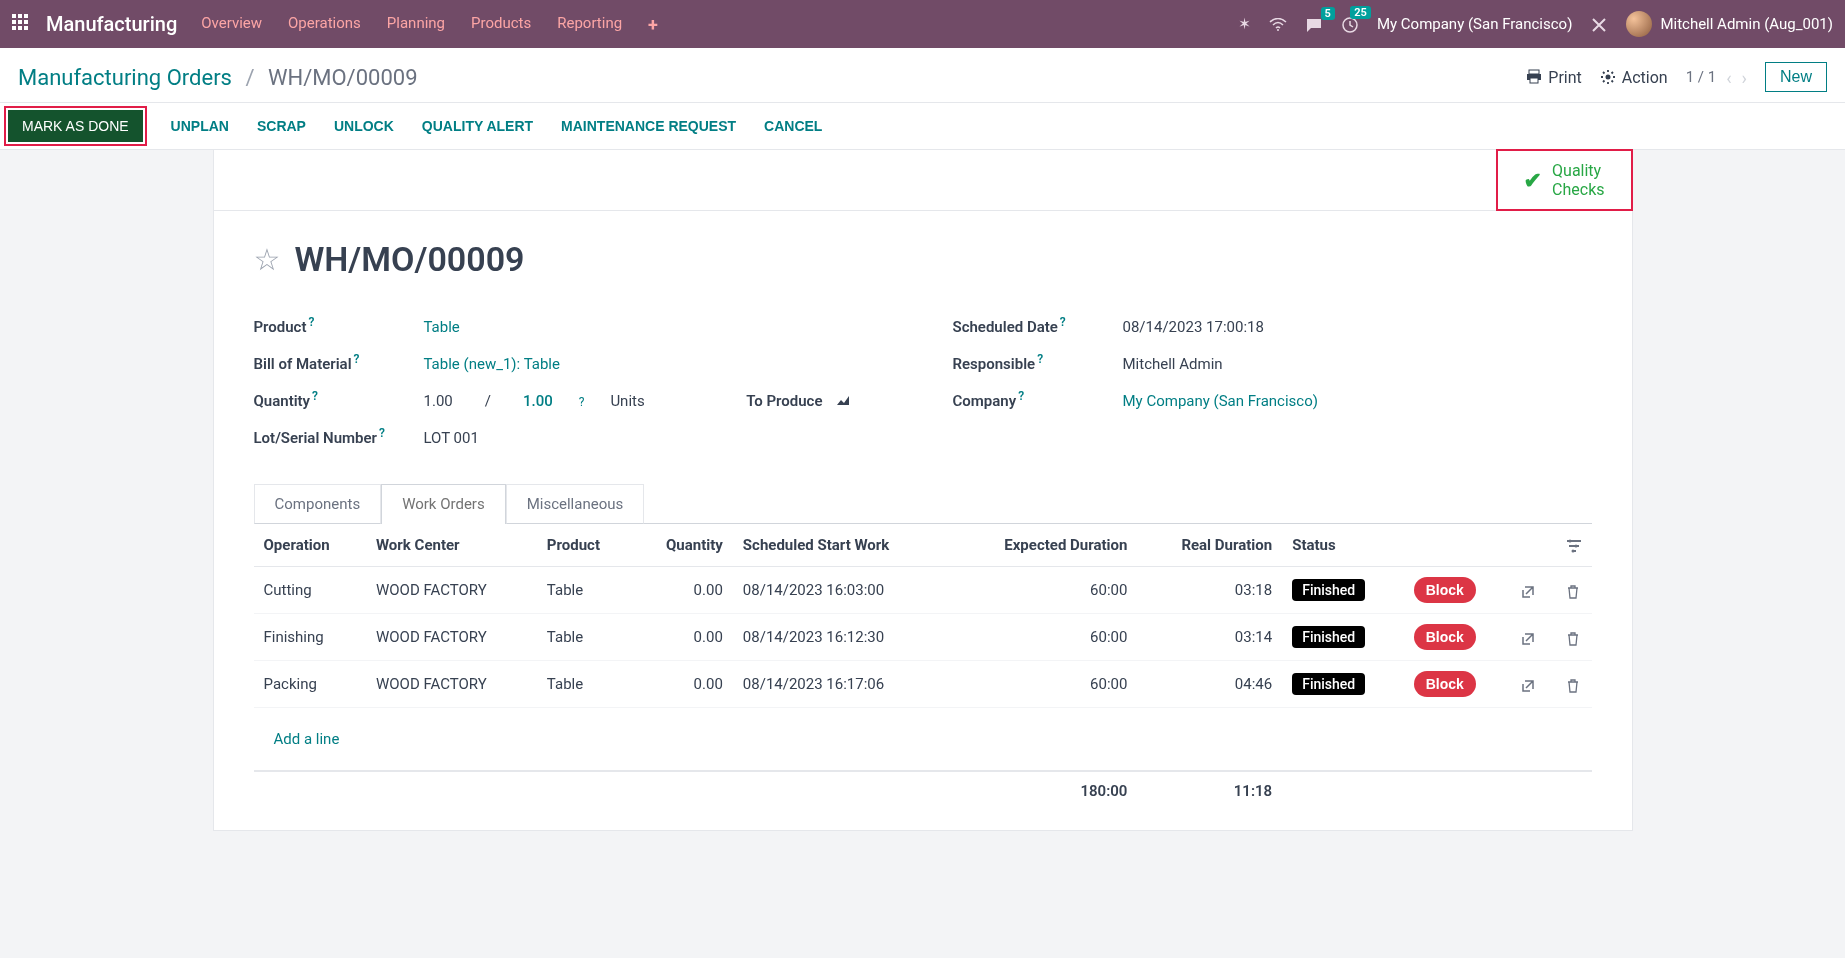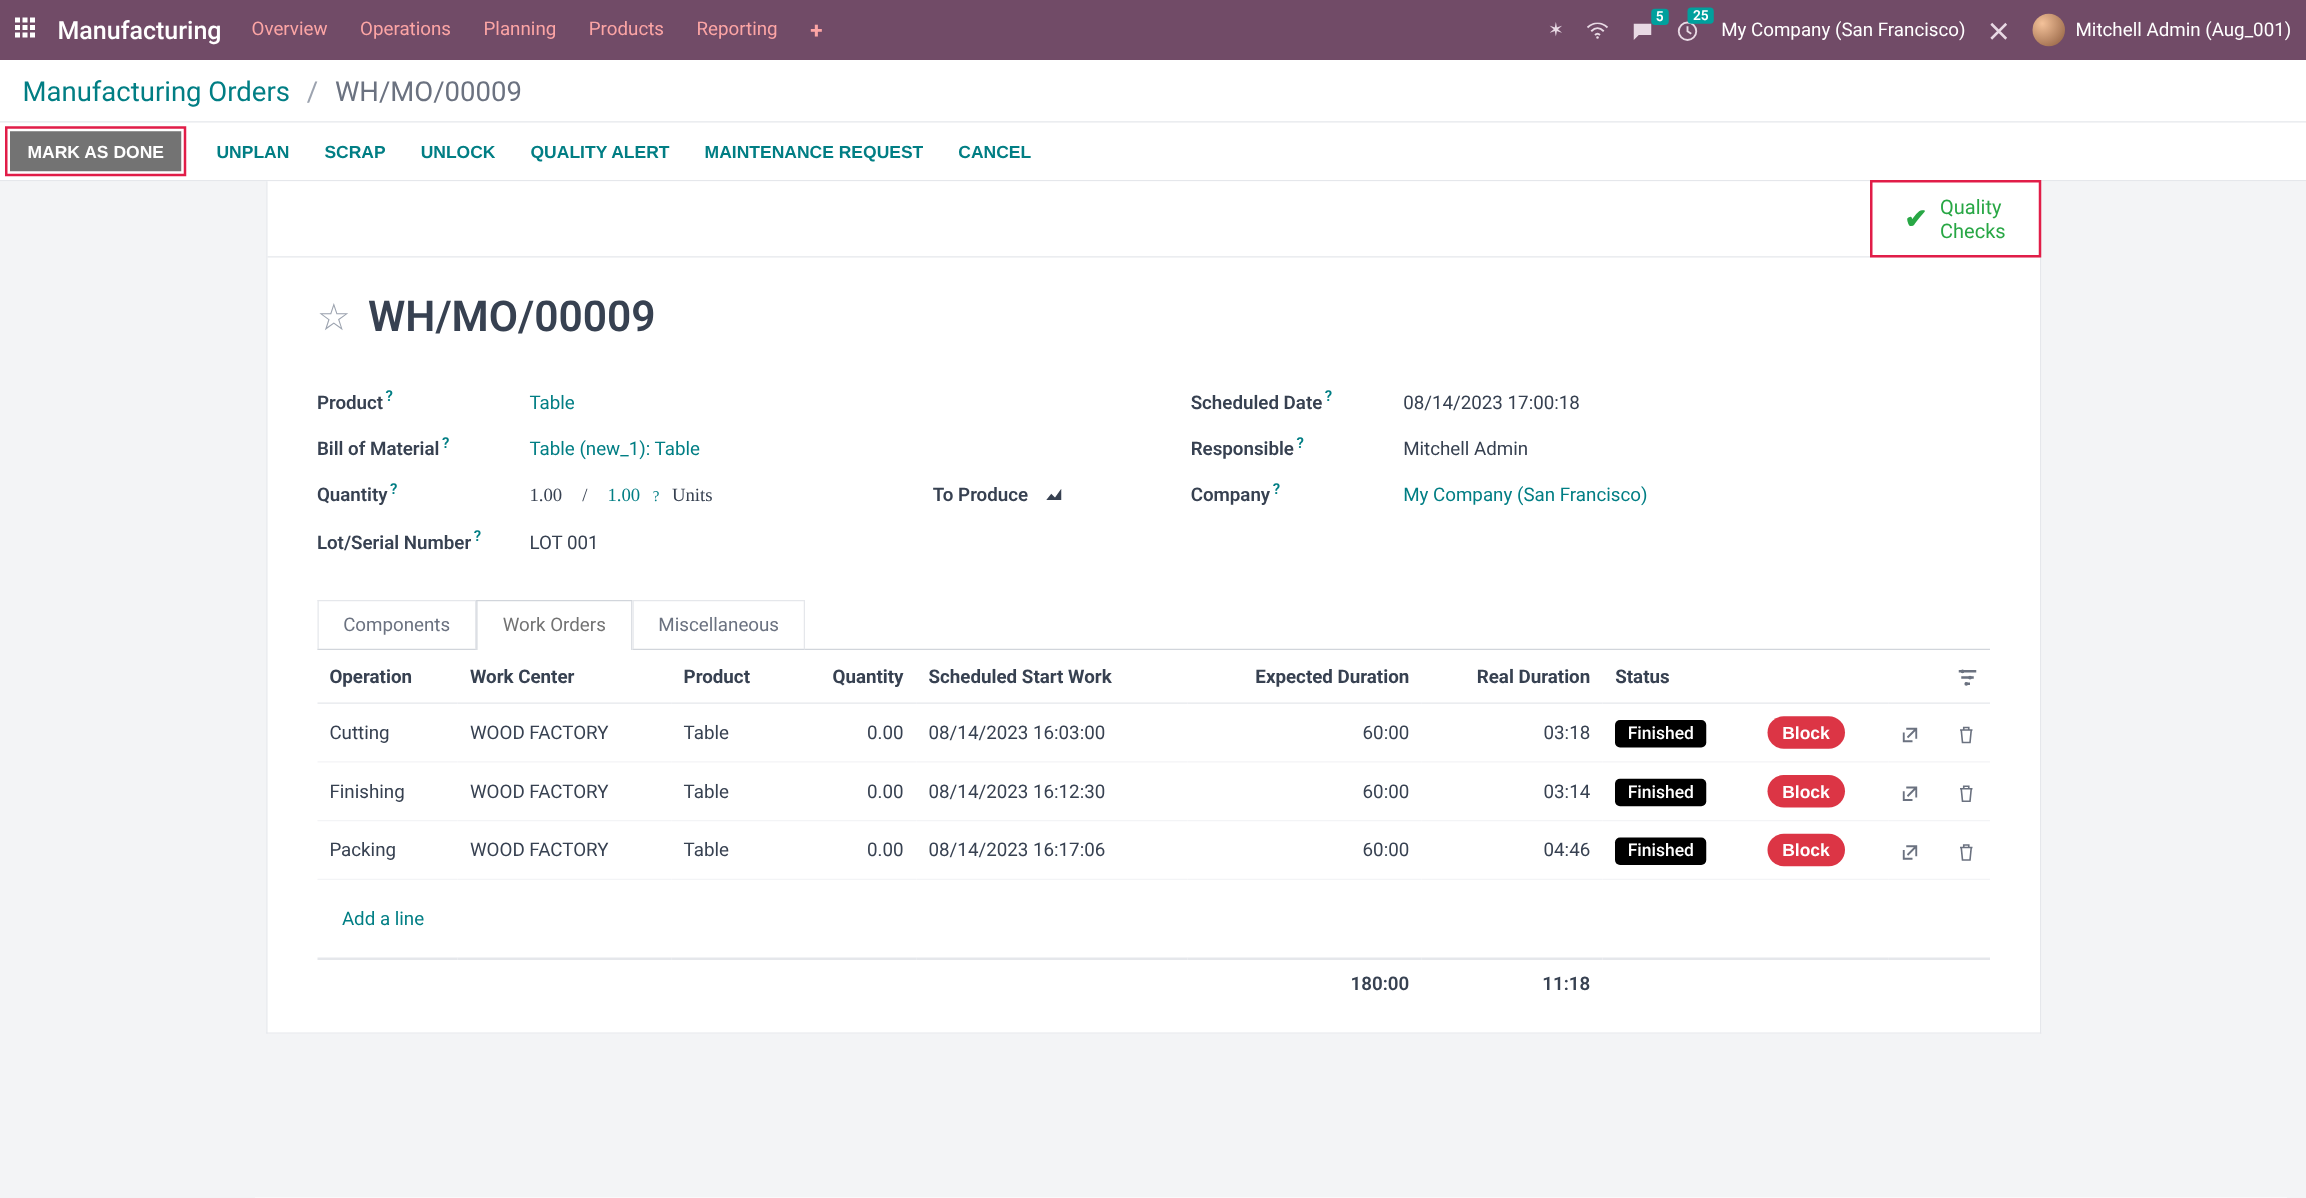--- a/index.html
+++ b/index.html
@@ -29,21 +29,21 @@
 .controlbar .spacer { flex: 1; }
 .controlbar .actions { display: flex; align-items: center; gap: 18px; }
 .controlbar .action-btn { display: flex; align-items: center; gap: 6px; color: #374151; cursor: pointer; font-size: 16px; }
 .controlbar .pager { color: #6b7280; font-size: 15px; display: flex; align-items: center; gap: 10px; }
 .controlbar .pager .arrow { color: #d1d5db; cursor: pointer; font-size: 18px; }
 .controlbar .new-btn { border: 1.5px solid #017e84; color: #017e84; background: #fff; padding: 5px 14px; font-size: 16px; cursor: pointer; font-weight: 500; }
 
 
 .actionbar { background: #fff; border-top: 1px solid #e5e7eb; border-bottom: 1px solid #e5e7eb; display: flex; align-items: stretch; height: 48px; }
 .actionbar .left { display: flex; align-items: center; gap: 20px; padding-left: 4px; }
-.actionbar .btn-primary { background: #737373; color: #fff; border: none; padding: 8px 14px; font-weight: 700; font-size: 14px; cursor: pointer; }
+.actionbar .btn-primary { background: #14532d; color: #fff; border: none; padding: 8px 14px; font-weight: 400; font-size: 14px; cursor: pointer; }
 .actionbar .btn-secondary { background: none; border: none; color: #017e84; font-weight: 700; font-size: 14px; cursor: pointer; padding: 8px 4px; }
 .actionbar .highlight-box { border: 2px solid #e11d48; padding: 2px; display: inline-flex; }
 .actionbar .spacer { flex: 1; }
 .actionbar .statusflow { display: flex; align-items: stretch; }
 .actionbar .status-step { position: relative; display: flex; align-items: center; padding: 0 20px 0 28px; color: #9ca3af; font-weight: 600; font-size: 14px; border-left: 1px solid #e5e7eb; }
 .actionbar .status-step.first { border-left: none; }
 .actionbar .status-step.active { background: #875a7b; color: #fff; }
 .actionbar .status-step.arrow::after { content: ''; position: absolute; right: -10px; top: 0; bottom: 0; width: 0; height: 0; border-top: 24px solid transparent; border-bottom: 24px solid transparent; border-left: 10px solid #fff; z-index: 2; }
 .actionbar .status-step.arrowborder::before { content: ''; position: absolute; right: -11px; top: 0; bottom: 0; width: 0; height: 0; border-top: 24px solid transparent; border-bottom: 24px solid transparent; border-left: 11px solid #e5e7eb; z-index: 1; }
 .actionbar .status-step.active.arrow::after { border-left-color: #875a7b; }
@@ -60,21 +60,21 @@
 .title-row { display: flex; align-items: center; gap: 14px; margin-bottom: 28px; }
 .star-icon { font-size: 30px; color: #9ca3af; cursor: pointer; }
 .page-title { font-size: 34px; font-weight: 600; color: #374151; }
 
 .form-grid { display: grid; grid-template-columns: 1fr 1fr; gap: 8px 60px; }
 .field-row { display: flex; align-items: baseline; padding: 8px 0; }
 .field-label { width: 170px; color: #374151; font-weight: 600; font-size: 15px; }
 .field-label .help { color: #017e84; font-size: 12px; vertical-align: super; margin-left: 2px; }
 .field-value { color: #374151; font-size: 15px; }
 .field-value.link { color: #017e84; cursor: pointer; }
-.qty-group { display: flex; align-items: baseline; gap: 10px; font-family: Liberation Serif, serif; }
+.qty-group { display: flex; align-items: baseline; gap: 26px; }
 .qty-group .slash { margin: 0 6px; }
 .qty-group .teal { color: #017e84; font-weight: 500; }
 .to-produce { margin-left: auto; display: flex; align-items: center; gap: 12px; color: #374151; font-weight: 600; padding-right: 40px; }
 
 
 .tabs { display: flex; border-bottom: 1px solid #d1d5db; margin-top: 28px; }
 .tab { padding: 10px 20px; border: 1px solid transparent; border-bottom: none; cursor: pointer; color: #6b7280; font-size: 15px; position: relative; top: 1px; background: #fff; }
 .tab.active { border-color: #d1d5db; border-top: 1px solid #d1d5db; color: #737373; background: #fff; }
 .tab:not(.active) { border: 1px solid #e5e7eb; border-bottom: 1px solid #d1d5db; }
 
@@ -152,20 +152,43 @@
   </div>
 </div>
 
 <div class="controlbar">
   <div class="breadcrumb">
     <span class="link">Manufacturing Orders</span>
     <span class="sep">/</span>
     <span class="current">WH/MO/00009</span>
   </div>
   <div class="spacer"></div>
+  <div class="actions">
+    <div class="action-btn">
+      <svg width="16" height="16" viewBox="0 0 16 16">
+          <rect x="3" y="1" width="10" height="4" stroke="#374151" fill="none"></rect>
+          <rect x="1" y="5" width="14" height="6" fill="#374151"></rect>
+          <rect x="4" y="9" width="8" height="5" fill="#fff" stroke="#374151"></rect>
+        </svg>
+      <span>Print</span>
+    </div>
+    <div class="action-btn">
+      <svg width="16" height="16" viewBox="0 0 16 16">
+          <circle cx="8" cy="8" r="2.5" fill="#374151"></circle>
+          <path d="M8 1v2M8 13v2M1 8h2M13 8h2M3 3l1.5 1.5M11.5 11.5L13 13M3 13l1.5-1.5M11.5 4.5L13 3" stroke="#374151" stroke-width="1.8"></path>
+        </svg>
+      <span>Action</span>
+    </div>
+    <div class="pager">
+      <span>1 / 1</span>
+      <span class="arrow">‹</span>
+      <span class="arrow">›</span>
+    </div>
+    <button class="new-btn">New</button>
+  </div>
 </div>
 
 <div class="actionbar">
   <div class="left">
     <span class="highlight-box">
       <button class="btn-primary">MARK AS DONE</button>
     </span>
     <button class="btn-secondary">UNPLAN</button>
     <button class="btn-secondary">SCRAP</button>
     <button class="btn-secondary">UNLOCK</button>

